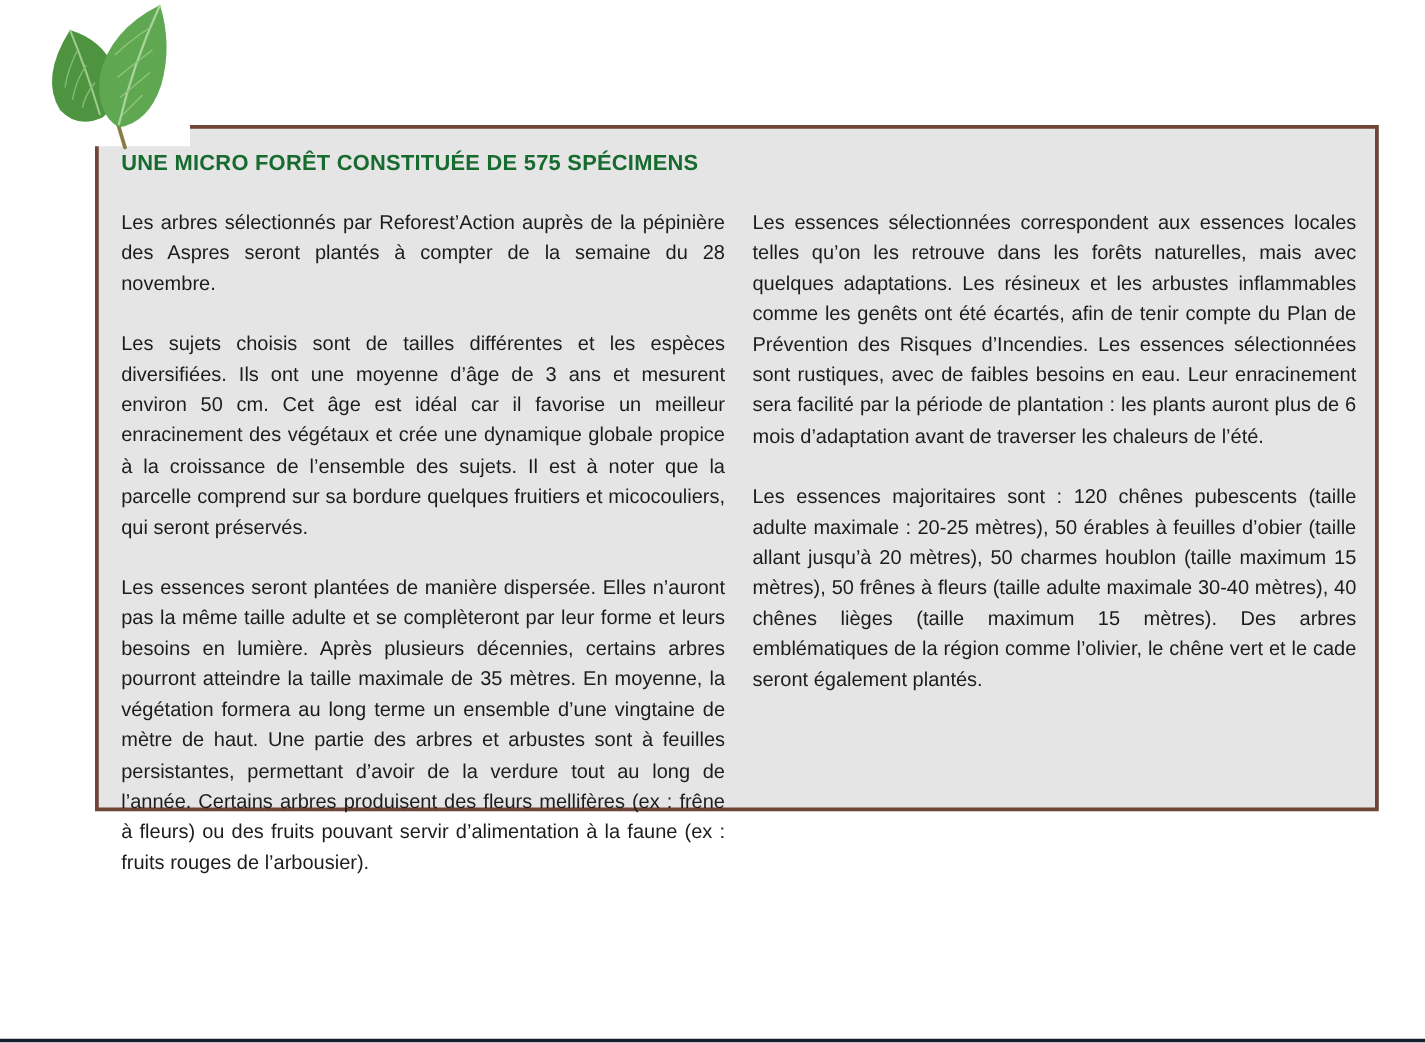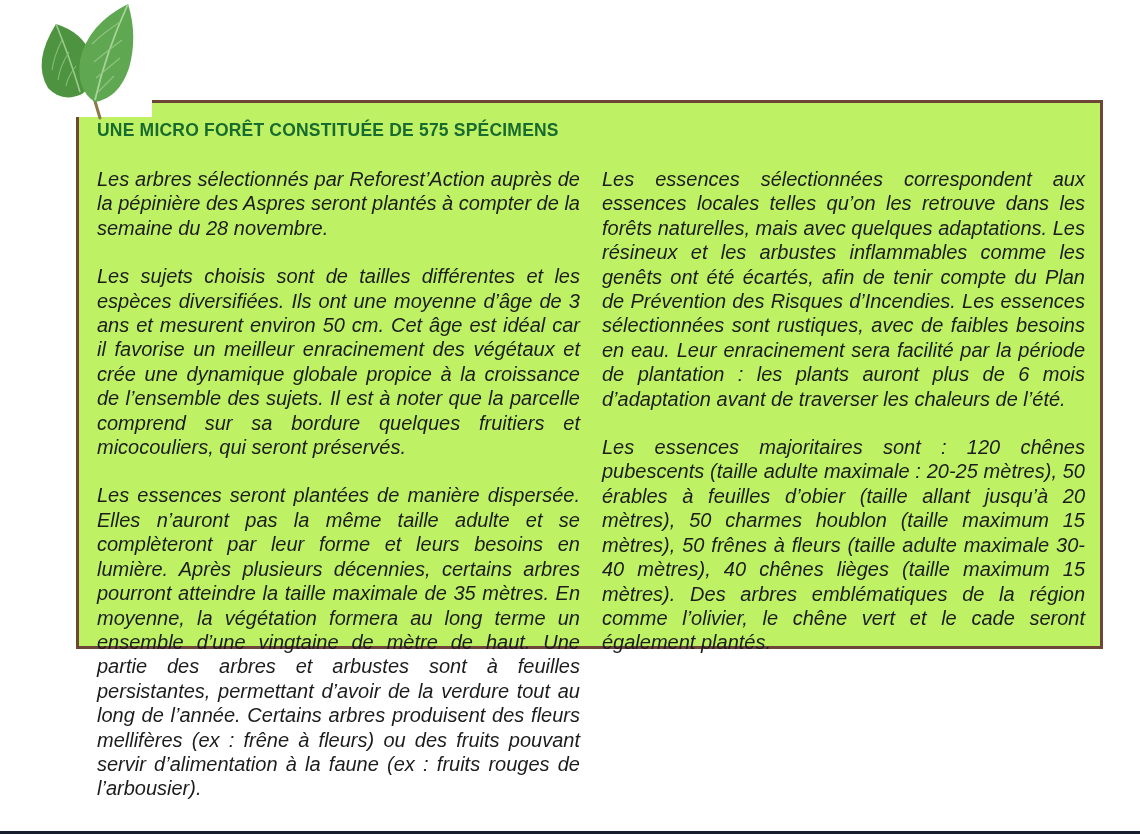--- a/index.html
+++ b/index.html
@@ -11,46 +11,45 @@
   }
   *{margin:0;padding:0;box-sizing:border-box;}
   html,body{width:1140px;height:834px;background:#ffffff;overflow:hidden;
     font-family:"Liberation Sans","DejaVu Sans",sans-serif;}
   .page{position:relative;width:1140px;height:834px;background:#ffffff;}
 
   
   .frame{
     position:absolute;left:76px;top:100px;width:1027px;height:549px;
     border:3px solid var(--frame-brown);
-    background:#bef264;
+    background:#e5e5e5;
   }
   .frame-inner{padding:15px 15px 0 18px;}
 
   
   .leaf-plate{
     position:absolute;left:0;top:0;width:152px;height:117px;
     background:#ffffff;z-index:5;
   }
   .leaf-plate svg{position:absolute;left:22px;top:0;}
 
   .heading{
     color:var(--heading-green);
     font-size:17.5px;font-weight:bold;letter-spacing:0.2px;
     margin:2px 0 26px 0;
     white-space:nowrap;
   }
 
   .columns{display:flex;gap:22px;}
   .col{width:483px;color:var(--body-ink);}
   .col p{
-    font-size:20px;line-height:24.4px;
+    font-size:16px;line-height:24.4px;
     text-align:justify;text-justify:inter-word;
     margin:0 0 24px 0;
     hyphens:none;
-    font-style:italic;
   }
   .col p:last-child{margin-bottom:0;}
 
   
   .bottom-rule{
     position:absolute;left:0;bottom:0;width:1140px;height:3px;
     background:var(--bottom-rule-dark);z-index:6;
   }
 </style>
 </head>

